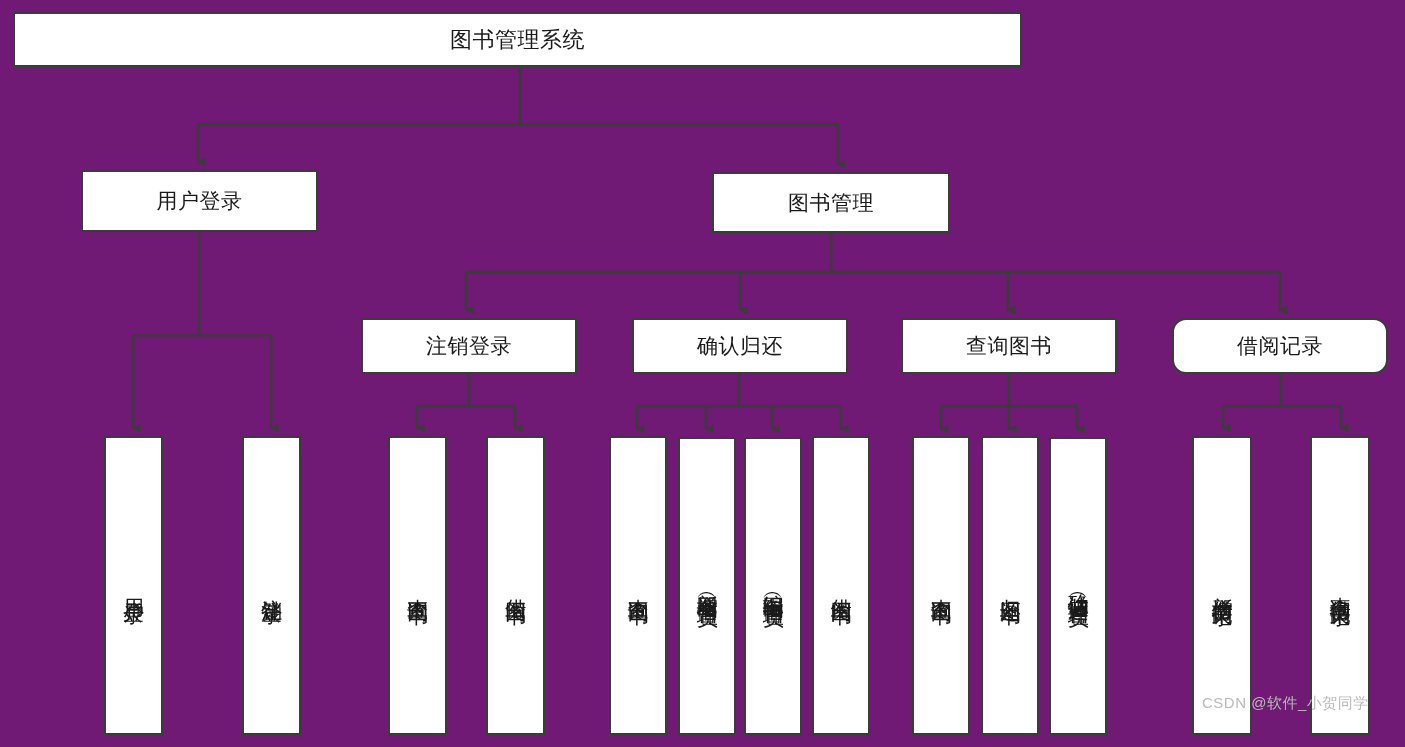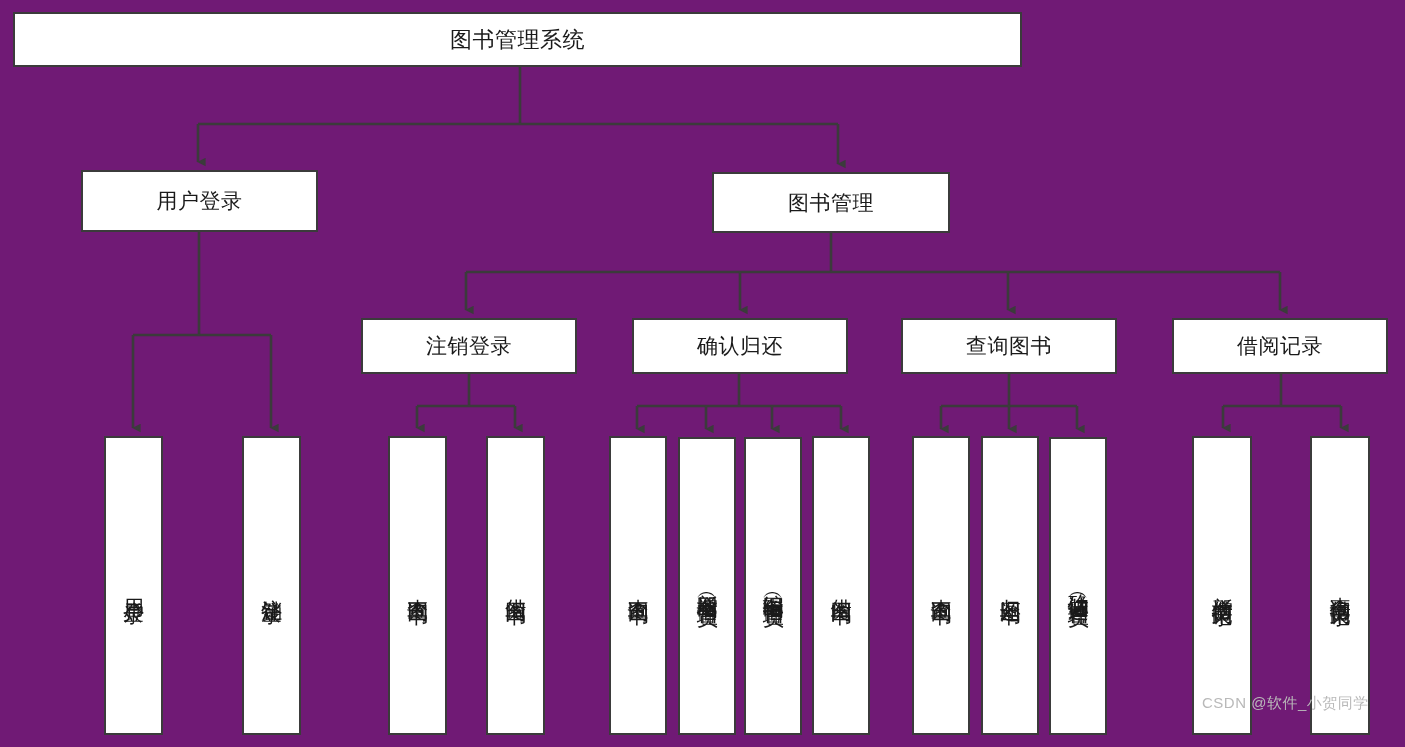--- a/index.html
+++ b/index.html
@@ -133,21 +133,21 @@
   <div class="node node-h" style="left:81px; top:170px; width:237px; height:62px;">用户登录</div>
 
   <div class="node node-h" style="left:712px; top:172px; width:238px; height:61px;">图书管理</div>
 
   <div class="node node-h" style="left:361px; top:318px; width:216px; height:56px;">注销登录</div>
 
   <div class="node node-h" style="left:632px; top:318px; width:216px; height:56px;">确认归还</div>
 
   <div class="node node-h" style="left:901px; top:318px; width:216px; height:56px;">查询图书</div>
 
-  <div class="node node-h" style="left:1172px; top:318px; width:216px; height:56px;">借阅记录</div>
+  <div class="node node-h" style="left:1172px; top:318px; width:216px; height:56px;border-radius:14px;">借阅记录</div>
 
   <div class="node node-v" style="left:104px; top:436px; width:59px; height:299px;">
     <span>用户登录</span>
   </div>
 
   <div class="node node-v" style="left:242px; top:436px; width:59px; height:299px;">
     <span>注销登录</span>
   </div>
 
   <div class="node node-v" style="left:388px; top:436px; width:59px; height:299px;">

